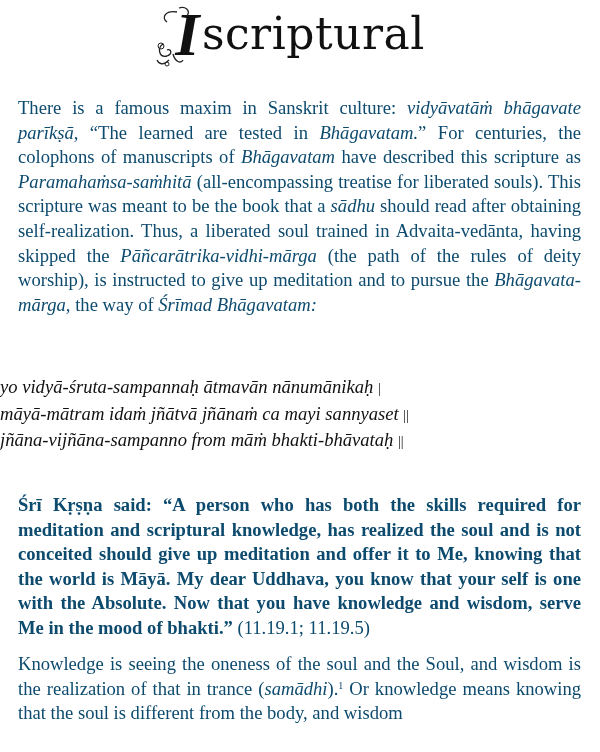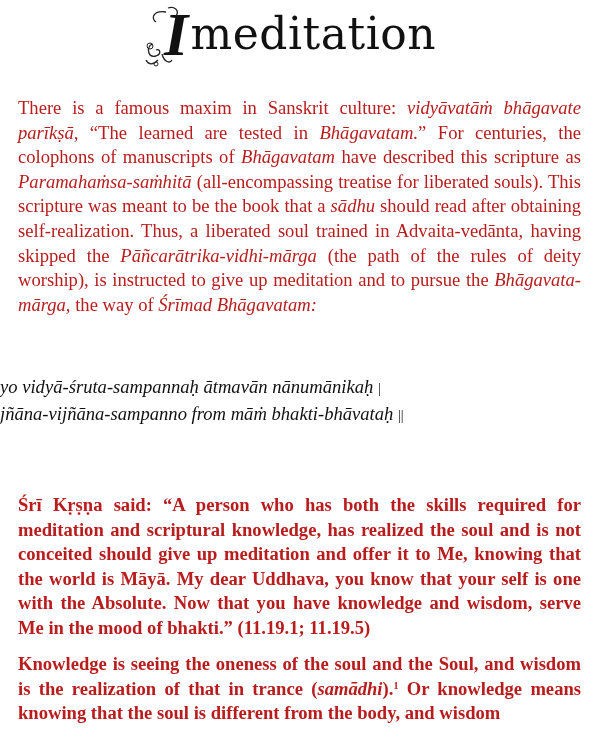--- a/index.html
+++ b/index.html
@@ -56,70 +56,71 @@
     height: 66px;
   }
   .body-text {
     position: absolute;
     left: 18px;
     width: 563px;
     font-size: 18.6px;
     line-height: 24.6px;
     text-align: justify;
     text-align-last: left;
-    color: #b91c1c;
+    color: #0c4a6e;
   }
   .p1 { top: 96px; }
   .verse {
     position: absolute;
     top: 375px;
     left: 0;
     width: 600px;
     text-align: left;
     font-style: italic;
     font-size: 18.6px;
     line-height: 24.6px;
     color: #111;
   }
   .verse .line { display: block; }
   .verse .danda { font-style: normal; font-size: 14px; }
   .p2 {
     top: 493px;
     font-weight: bold;
   }
-  .p2 .cite { font-weight: bold; }
-  .p3 { top: 652px; font-weight: bold; }
+  .p2 .cite { font-weight: normal; }
+  .p3 { top: 652px; }
   i, .it { font-style: italic; }
   sup { font-size: 10px; line-height: 0; vertical-align: 6px; }
 </style>
 </head>
 <body>
 
 <div class="page">
 
   <div class="title-wrap">
     <span class="title">
       <span class="dropcap">
         <svg viewBox="0 0 40 66">
           <path d="M22 8 C10 6 6 14 12 18 M24 4 C30 2 36 6 32 12 M8 40 C2 44 4 54 12 52 C18 50 16 44 12 46 M14 56 C8 62 4 60 2 56 M18 50 C20 58 26 60 28 56" fill="none" stroke="#222" stroke-width="1.3"></path>
           <circle cx="6" cy="42" r="3" fill="none" stroke="#222" stroke-width="1"></circle>
           <circle cx="12" cy="60" r="2" fill="none" stroke="#222" stroke-width="1"></circle>
         </svg>
         <span>I</span>
       </span>
-        <span>meditation</span>
+        <span>scriptural</span>
     </span>
   </div>
 
   <div class="body-text p1">
     <span>There is a famous maxim in Sanskrit culture: </span><span class="it">vidyāvatāṁ bhāgavate parīkṣā</span><span>, “The learned are tested in </span><span class="it">Bhāgavatam.</span><span>” For centuries, the colophons of manuscripts of </span><span class="it">Bhāgavatam</span><span> have described this scripture as </span><span class="it">Paramahaṁsa-saṁhitā</span><span> (all-encompassing treatise for liberated souls). This scripture was meant to be the book that a </span><span class="it">sādhu</span><span> should read after obtaining self-realization. Thus, a liberated soul trained in Advaita-vedānta, having skipped the </span><span class="it">Pāñcarātrika-vidhi-mārga</span><span> (the path of the rules of deity worship), is instructed to give up meditation and to pursue the </span><span class="it">Bhāgavata-mārga,</span><span> the way of </span><span class="it">Śrīmad Bhāgavatam:</span>
   </div>
 
   <div class="verse">
     <span class="line"><span>yo vidyā-śruta-sampannaḥ ātmavān nānumānikaḥ</span> <span class="danda">|</span></span>
+    <span class="line"><span>māyā-mātram idaṁ jñātvā jñānaṁ ca mayi sannyaset</span> <span class="danda">||</span></span>
     <span class="line"><span>jñāna-vijñāna-sampanno from māṁ bhakti-bhāvataḥ</span> <span class="danda">||</span></span>
   </div>
 
   <div class="body-text p2">
     <span>Śrī Kṛṣṇa said: “A person who has both the skills required for meditation and scriptural knowledge, has realized the soul and is not conceited should give up meditation and offer it to Me, knowing that the world is Māyā. My dear Uddhava, you know that your self is one with the Absolute. Now that you have knowledge and wisdom, serve Me in the mood of bhakti.”</span><span class="cite"> (11.19.1; 11.19.5)</span>
   </div>
 
   <div class="body-text p3">
     <span>Knowledge is seeing the oneness of the soul and the Soul, and wisdom is the realization of that in trance (</span><span class="it">samādhi</span><span>).</span><sup>1</sup><span> Or knowledge means knowing that the soul is different from the body, and wisdom</span>
   </div>

